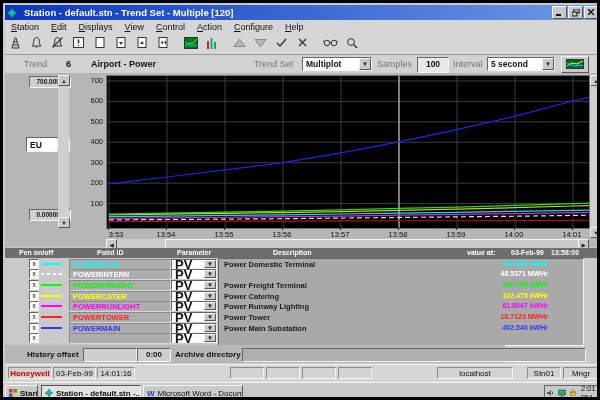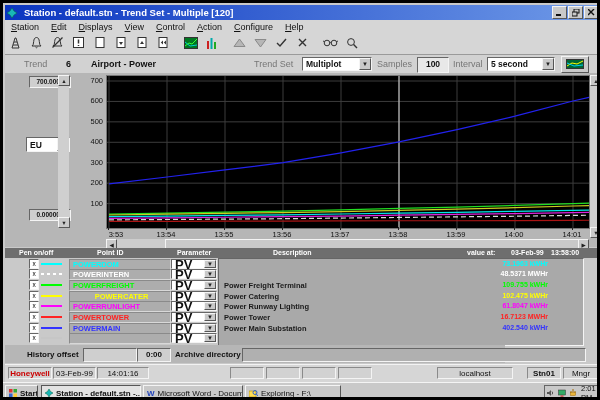--- a/index.html
+++ b/index.html
@@ -333,20 +333,21 @@
   <div id="valuepanel" class="abs sunken"></div>
 
   <div class="prow" style="top:256px;">
     <span class="cb">x</span>
     <span class="swatch" style="background: rgb(0, 255, 255);"></span>
     <span class="pid" style="color: rgb(0, 255, 255);">POWERDOM</span>
     <span class="pcombo combo sunken">
         <span class="cval">PV</span>
         <span class="ddbtn">▼</span>
       </span>
+    <span class="desc">Power Domestic Terminal</span>
     <span class="val" style="color: rgb(0, 255, 255);">73.1963 kWHr</span>
   </div>
   <div class="prow" style="top:266px;">
     <span class="cb">x</span>
     <span class="swatch" style="background: repeating-linear-gradient(90deg, rgb(255, 255, 255) 0px, rgb(255, 255, 255) 3px, transparent 3px, transparent 6px);"></span>
     <span class="pid" style="color: rgb(255, 255, 255);">POWERINTERN</span>
     <span class="pcombo combo sunken">
         <span class="cval">PV</span>
         <span class="ddbtn">▼</span>
       </span>
@@ -359,21 +360,21 @@
     <span class="pcombo combo sunken">
         <span class="cval">PV</span>
         <span class="ddbtn">▼</span>
       </span>
     <span class="desc">Power Freight Terminal</span>
     <span class="val" style="color: rgb(0, 255, 0);">109.755 kWHr</span>
   </div>
   <div class="prow" style="top:288px;">
     <span class="cb">x</span>
     <span class="swatch" style="background: rgb(255, 255, 0);"></span>
-    <span class="pid" style="color: rgb(255, 255, 0); text-align: center;">POWERCATER</span>
+    <span class="pid" style="color: rgb(255, 255, 0);">POWERCATER</span>
     <span class="pcombo combo sunken">
         <span class="cval">PV</span>
         <span class="ddbtn">▼</span>
       </span>
     <span class="desc">Power Catering</span>
     <span class="val" style="color: rgb(255, 255, 0);">102.475 kWHr</span>
   </div>
   <div class="prow" style="top:298px;">
     <span class="cb">x</span>
     <span class="swatch" style="background: rgb(255, 0, 255);"></span>
@@ -423,27 +424,27 @@
     <span class="abs bold" style="left:22px;top:5px;font-size:8px;">History offset</span>
     <span class="abs sunken" style="left:78px;top:3px;width:52px;height:12px;background:#cfcfcf;"></span>
     <span class="abs sunken bold" style="left:132px;top:3px;width:32px;height:12px;background:#cfcfcf;text-align:center;font-size:8px;line-height:12px;">0:00</span>
     <span class="abs bold" style="left:170px;top:5px;font-size:8px;">Archive directory</span>
     <span class="abs sunken" style="left:237px;top:3px;width:342px;height:12px;background:#b0b0b0;"></span>
   </div>
 
   <div id="statusbar" class="abs">
     <span class="scell" style="left:3px;width:44px;color:#c00;font-weight:bold;">Honeywell</span>
     <span class="scell" style="left:48px;width:43px;">03-Feb-99</span>
-    <span class="scell" style="left:92px;width:52px;">14:01:16</span>
+    <span class="scell" style="left:92px;width:38px;">14:01:16</span>
     <span class="scell" style="left:225px;width:34px;"></span>
     <span class="scell" style="left:261px;width:34px;"></span>
     <span class="scell" style="left:297px;width:34px;"></span>
     <span class="scell" style="left:333px;width:34px;"></span>
     <span class="scell" style="left:432px;width:76px;">localhost</span>
-    <span class="scell" style="left:522px;width:34px;font-weight:bold;">Stn01</span>
+    <span class="scell" style="left:522px;width:34px;">Stn01</span>
     <span class="scell" style="left:558px;width:36px;">Mngr</span>
   </div>
 
   <div id="taskbar" class="abs">
     <span class="task raised bold" style="left:2px;width:33px;">
       <span class="tico">
           <svg width="8" height="8">
             <rect x="0" y="0" width="3.5" height="3.5" fill="#d33"></rect>
             <rect x="4.5" y="0" width="3.5" height="3.5" fill="#3a3"></rect>
             <rect x="0" y="4.5" width="3.5" height="3.5" fill="#36c"></rect>
@@ -457,30 +458,20 @@
           <svg width="8" height="8">
             <polygon points="4,0 5.5,2.5 8,4 5.5,5.5 4,8 2.5,5.5 0,4 2.5,2.5" fill="#19b6b6" stroke="#064" stroke-width="0.5"></polygon>
           </svg>
         </span>
       <span>Station - default.stn -...</span>
     </span>
     <span class="task raised" style="left:140px;width:100px;">
       <span class="tico" style="color:#2244bb;font-weight:bold;font-size:8px;">W</span>
       <span>Microsoft Word - Document5</span>
     </span>
-    <span class="task raised" style="left:242px;width:96px;">
-      <span class="tico">
-          <svg width="9" height="9">
-            <rect x="0" y="2" width="7" height="6" fill="#fd5" stroke="#a80" stroke-width="0.6"></rect>
-            <circle cx="6" cy="3.5" r="2" fill="none" stroke="#36c"></circle>
-            <path d="M7.4 5 L9 7" stroke="#36c"></path>
-          </svg>
-        </span>
-      <span>Exploring - F:\</span>
-    </span>
     <span class="abs sunken" style="left:541px;top:2px;width:56px;height:16px;display:flex;align-items:center;padding:0 2px;box-sizing:border-box;background:#c9c9c9;">
       <span class="tico">
           <svg width="8" height="8">
             <polygon points="0,3 2,3 4,1 4,7 2,5 0,5" fill="#555"></polygon>
             <path d="M5 2.5 Q6.5 4 5 5.5" stroke="#555" fill="none"></path>
           </svg>
         </span>
       <span class="tico">
           <svg width="8" height="8">
             <rect x="0.5" y="1" width="7" height="5" fill="#3a6" stroke="#333" stroke-width="0.5"></rect>

